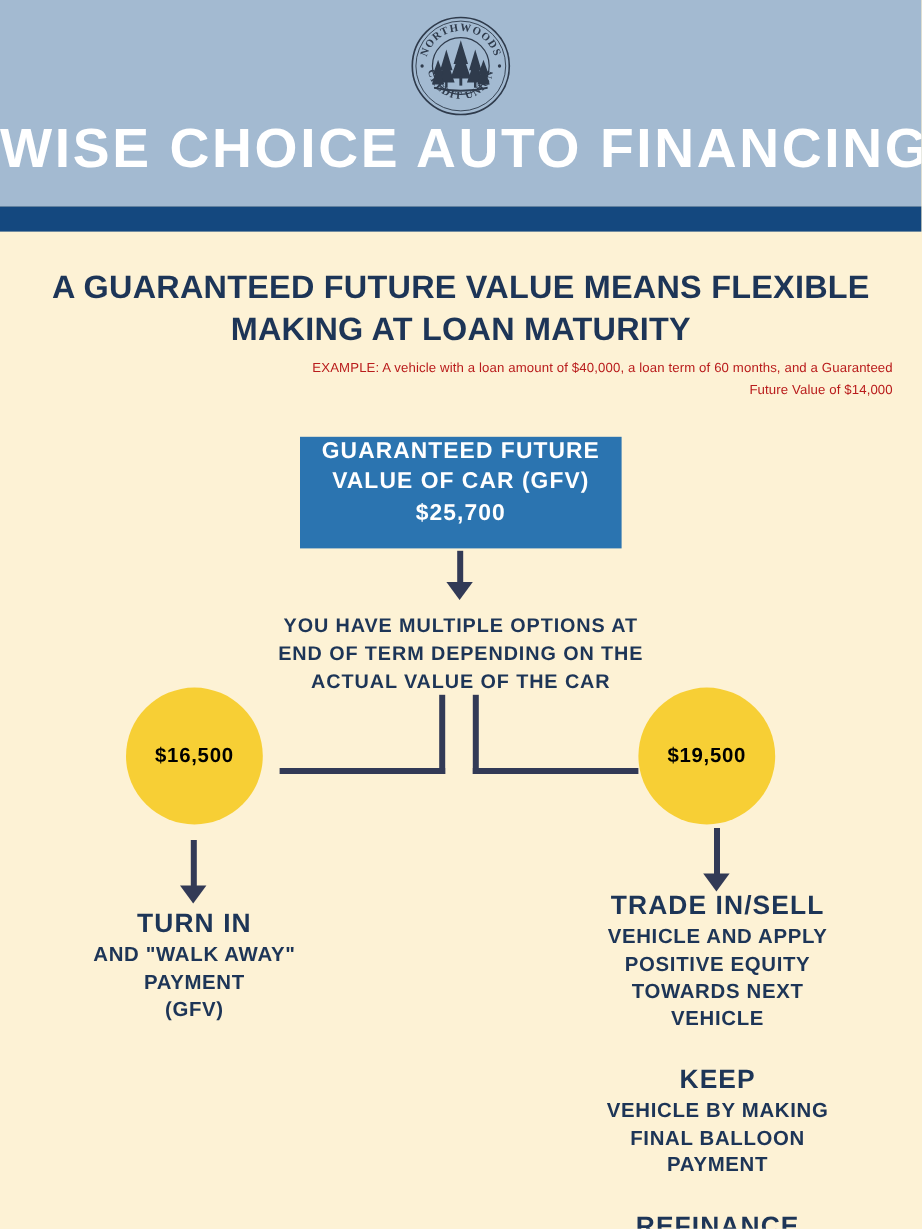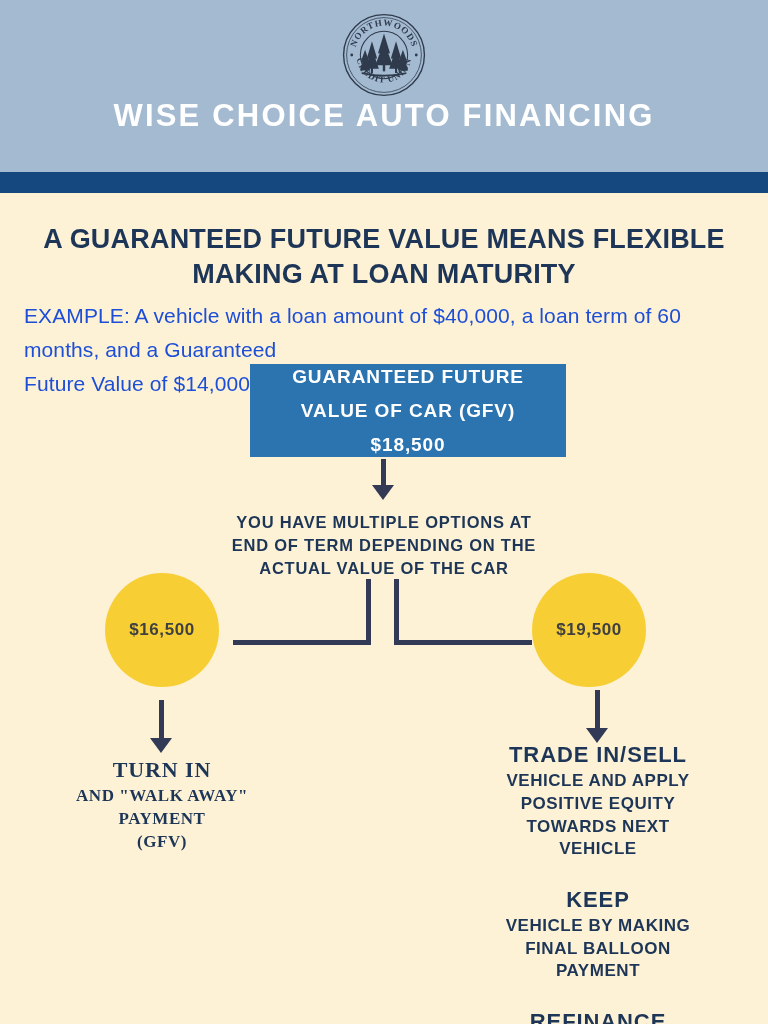--- a/index.html
+++ b/index.html
@@ -33,21 +33,21 @@
     height: 86px;
   }
   .logo-wrap svg { display: block; }
   .header-title {
     position: absolute;
     top: 100px;
     left: 0;
     width: 768px;
     text-align: center;
     color: #ffffff;
-    font-size: 31px;
+    font-size: 46px;
     font-weight: bold;
     letter-spacing: 2.2px;
     line-height: 1;
     font-family: "Liberation Sans Narrow", "Liberation Sans", sans-serif;
     white-space: nowrap;
   }
   .navy-bar {
     position: absolute;
     top: 172px; left: 0;
     width: 768px;
@@ -67,44 +67,44 @@
     font-weight: bold;
     line-height: 1.28;
     letter-spacing: 0.2px;
     font-family: "Liberation Sans Narrow", "Liberation Sans", sans-serif;
   }
   .example-text {
     position: absolute;
     top: 299px;
     left: 24px;
     width: 720px;
-    text-align: left;
-    color: #1d4ed8;
-    font-size: 21px;
+    text-align: right;
+    color: #b91c1c;
+    font-size: 11px;
     line-height: 1.62;
     letter-spacing: 0.1px;
   }
 
   
   .gfv-box {
     position: absolute;
     top: 364px;
     left: 250px;
-    width: 316px;
+    width: 268px;
     height: 93px;
     background: #2b74b0;
     color: #ffffff;
     font-size: 19px;
     font-weight: bold;
     letter-spacing: 0.9px;
     line-height: 1.33;
     display: flex;
     flex-direction: column;
     align-items: center;
-    justify-content: space-between;
+    justify-content: flex-start;
     text-align: center;
     box-sizing: border-box;
   }
 
   
   .nav-ink { background: #323a56; position: absolute; }
   .v-line { width: 5px; }
   .h-line { height: 5px; }
 
   .arrow-down {
@@ -131,35 +131,35 @@
   
   .value-circle {
     position: absolute;
     width: 114px;
     height: 114px;
     border-radius: 50%;
     background: #f7cf35;
     display: flex;
     align-items: center;
     justify-content: center;
-    color: #404040;
+    color: #000000;
     font-size: 17px;
     font-weight: bold;
     letter-spacing: 0.6px;
   }
   #circle-left  { top: 573px; left: 105px; }
   #circle-right { top: 573px; left: 532px; }
 
   
   .outcome-col {
     position: absolute;
     text-align: center;
     color: #1d3557;
   }
-  #outcome-left  { top: 757px; left: 42px;  width: 240px; font-family: Liberation Serif, serif; }
+  #outcome-left  { top: 757px; left: 42px;  width: 240px; }
   #outcome-right { top: 742px; left: 462px; width: 272px; }
 
   .outcome-title {
     font-size: 22px;
     font-weight: bold;
     letter-spacing: 0.9px;
     line-height: 1.2;
   }
   .outcome-body {
     font-size: 17px;
@@ -214,21 +214,21 @@
   <div>MAKING AT LOAN MATURITY</div>
 </div>
 <div class="example-text">
   <div>EXAMPLE: A vehicle with a loan amount of $40,000, a loan term of 60 months, and a Guaranteed</div>
   <div>Future Value of $14,000</div>
 </div>
 
 <div class="gfv-box">
   <div>GUARANTEED FUTURE</div>
   <div>VALUE OF CAR (GFV)</div>
-  <div>$18,500</div>
+  <div>$25,700</div>
 </div>
 
 <div class="nav-ink v-line" style="top:459px; left:381px; height:28px;"></div>
 <div class="arrow-down" style="top:485px; left:372px;"></div>
 
 <div class="options-text">
   <div>YOU HAVE MULTIPLE OPTIONS AT</div>
   <div>END OF TERM DEPENDING ON THE</div>
   <div>ACTUAL VALUE OF THE CAR</div>
 </div>

